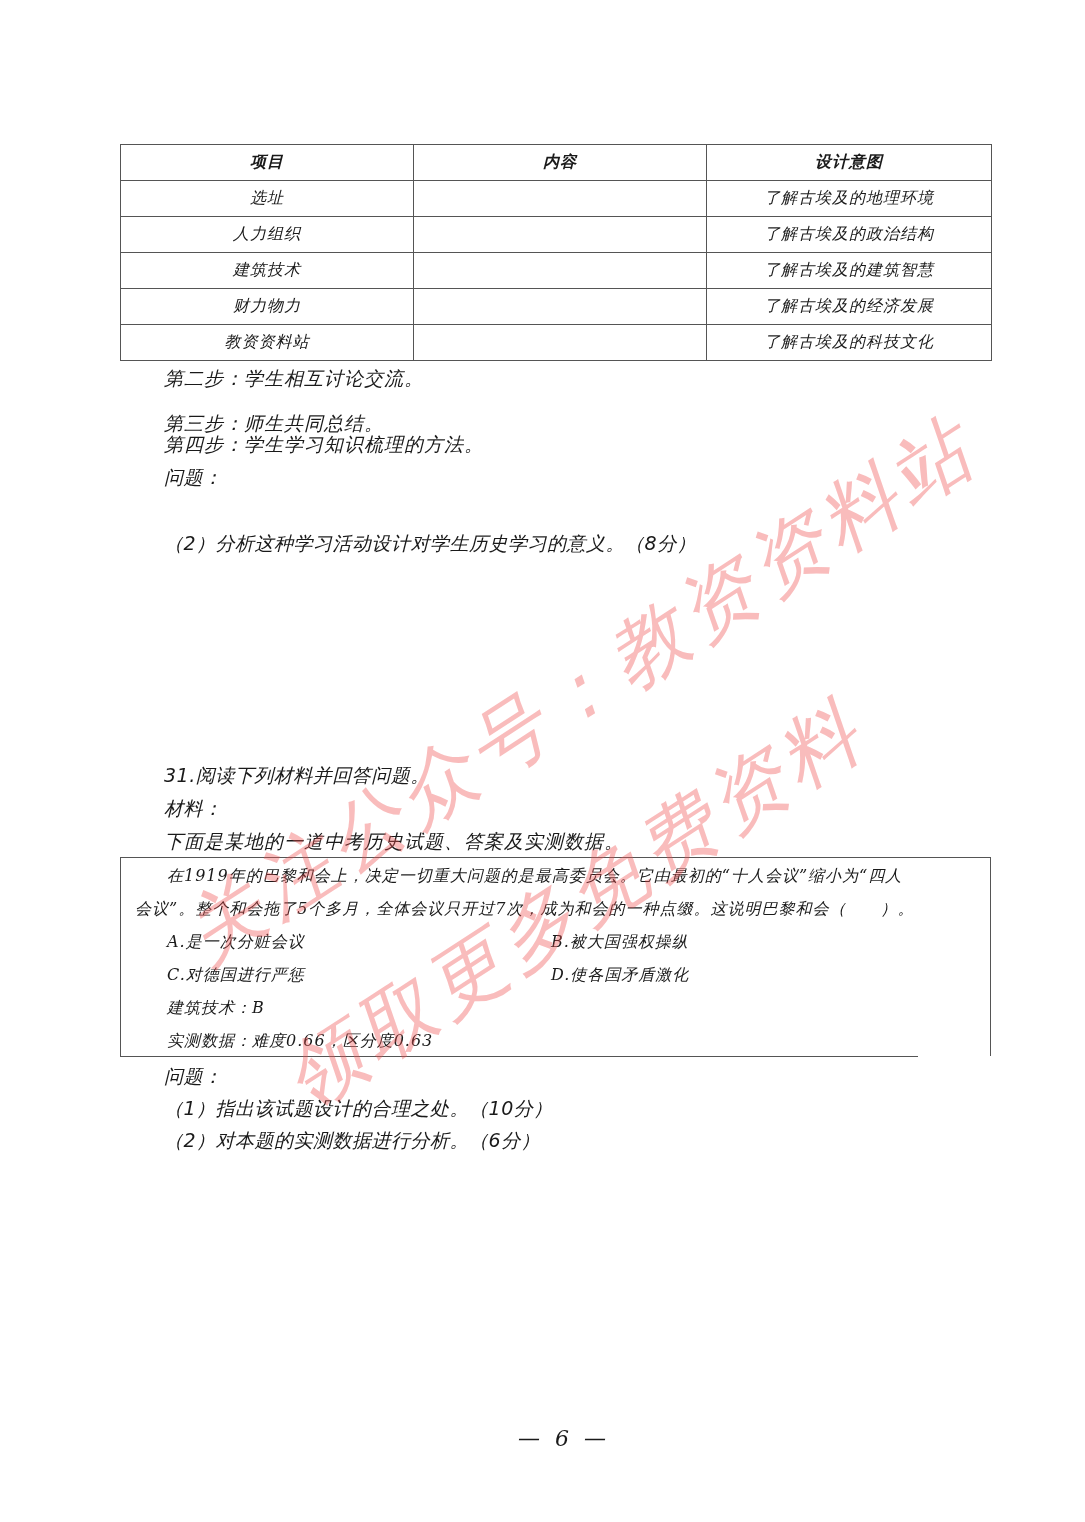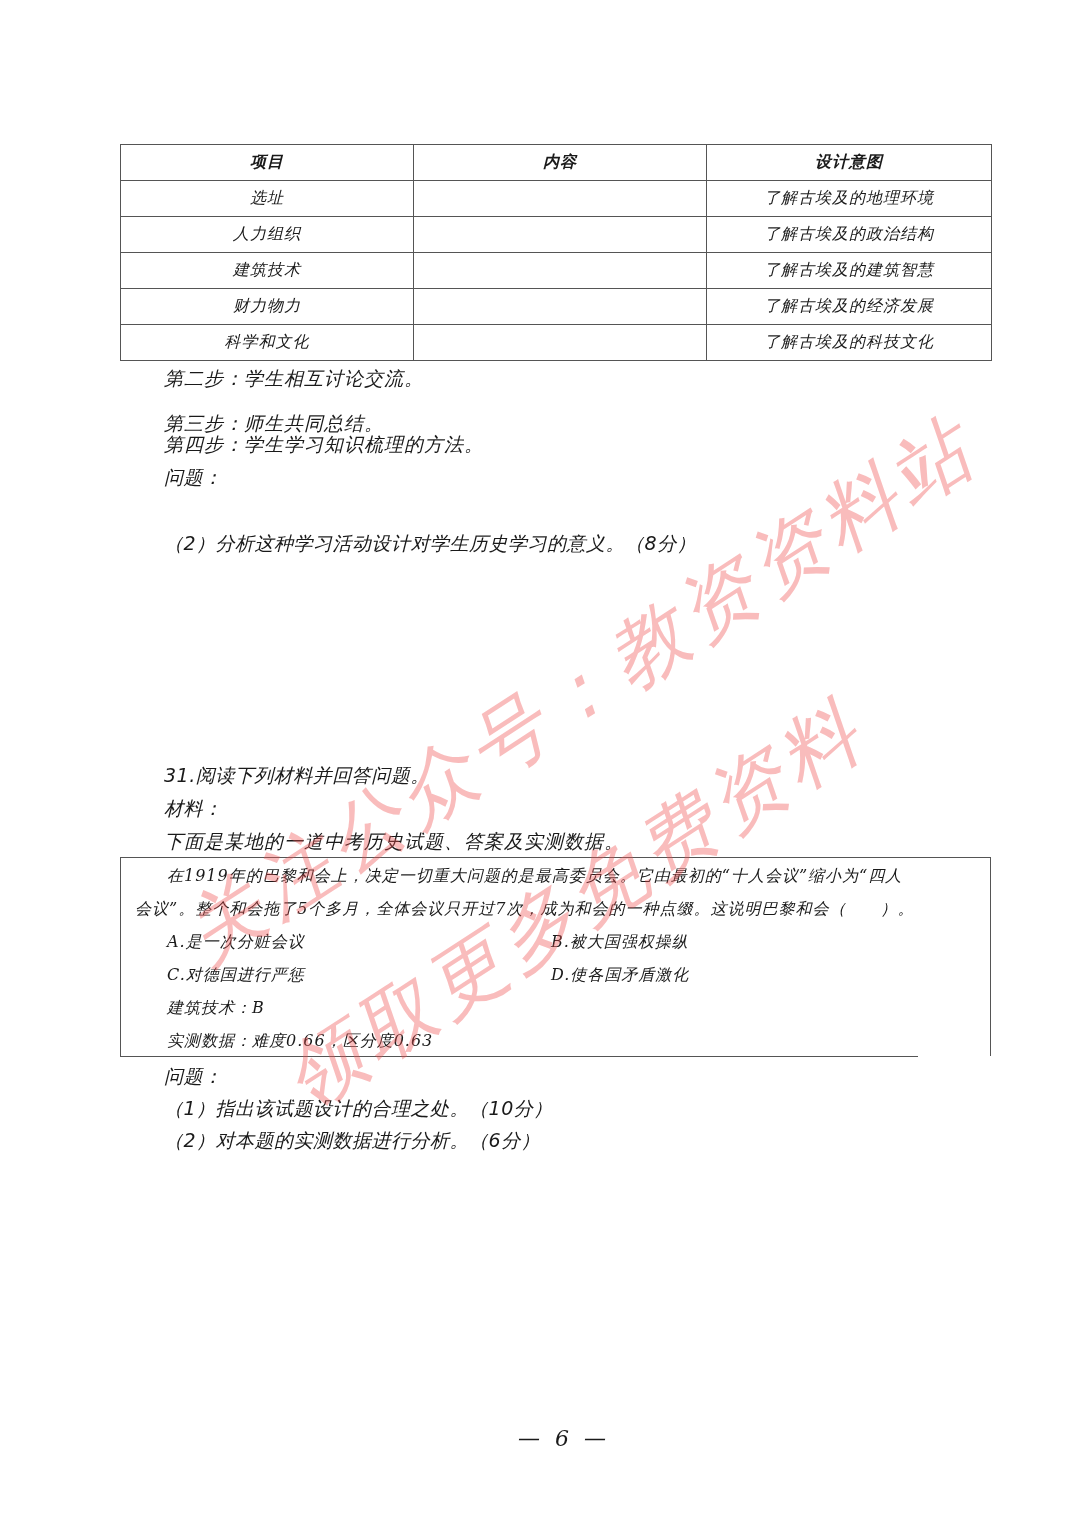--- a/index.html
+++ b/index.html
@@ -163,21 +163,21 @@
         <td>建筑技术</td>
         <td></td>
         <td>了解古埃及的建筑智慧</td>
       </tr>
       <tr>
         <td>财力物力</td>
         <td></td>
         <td>了解古埃及的经济发展</td>
       </tr>
       <tr>
-        <td>科学和文化</td>
+        <td>教资资料站</td>
         <td></td>
         <td>了解古埃及的科技文化</td>
       </tr>
     </tbody>
   </table>
 
   <div class="line" style="top:366px;">第二步：学生相互讨论交流。</div>
   <div class="line" style="top:399px;margin-top:12px;">第三步：师生共同总结。</div>
   <div class="line" style="top:432px;">第四步：学生学习知识梳理的方法。</div>
   <div class="line sans" style="top:465px;">问题：</div>

